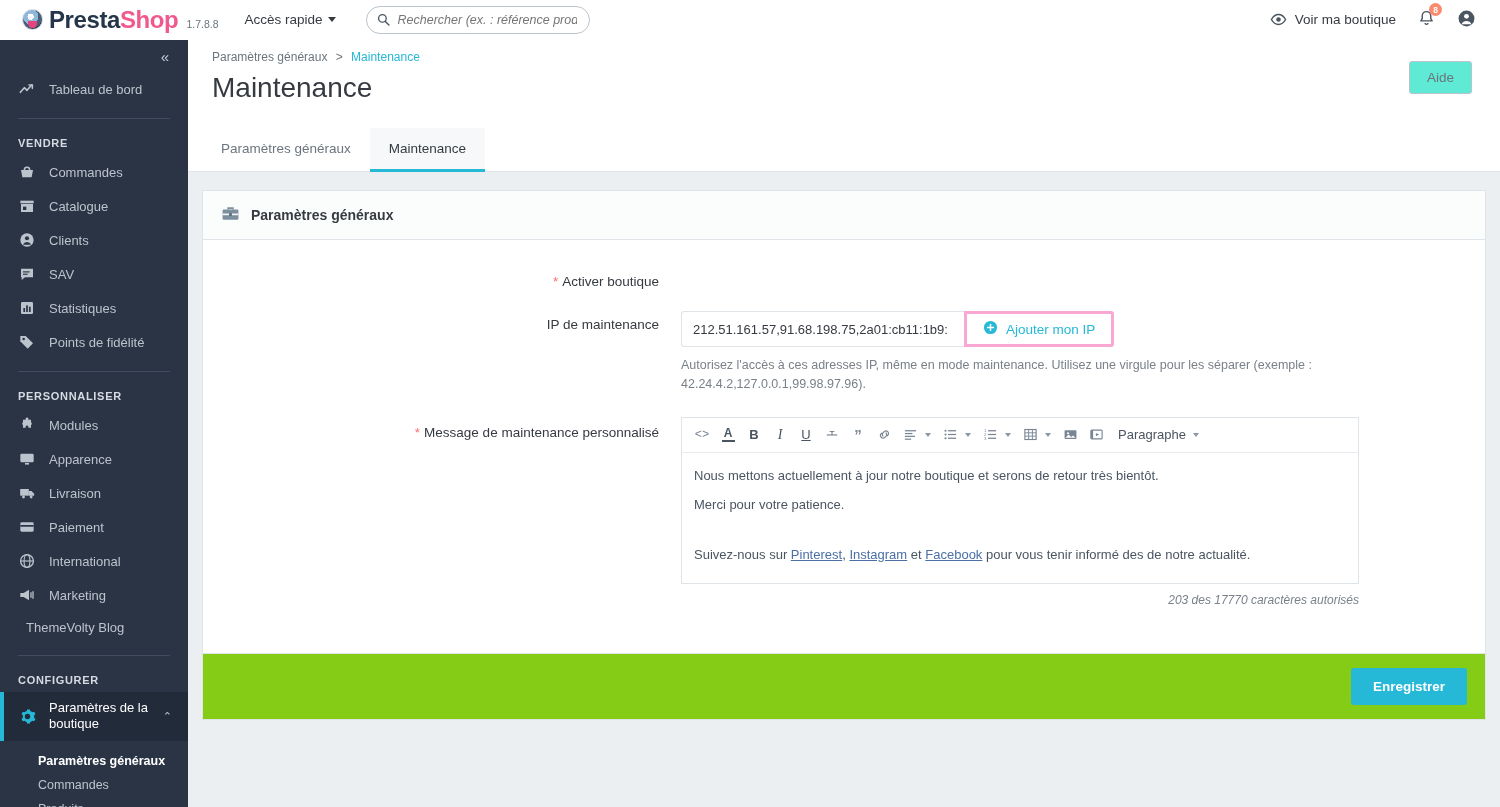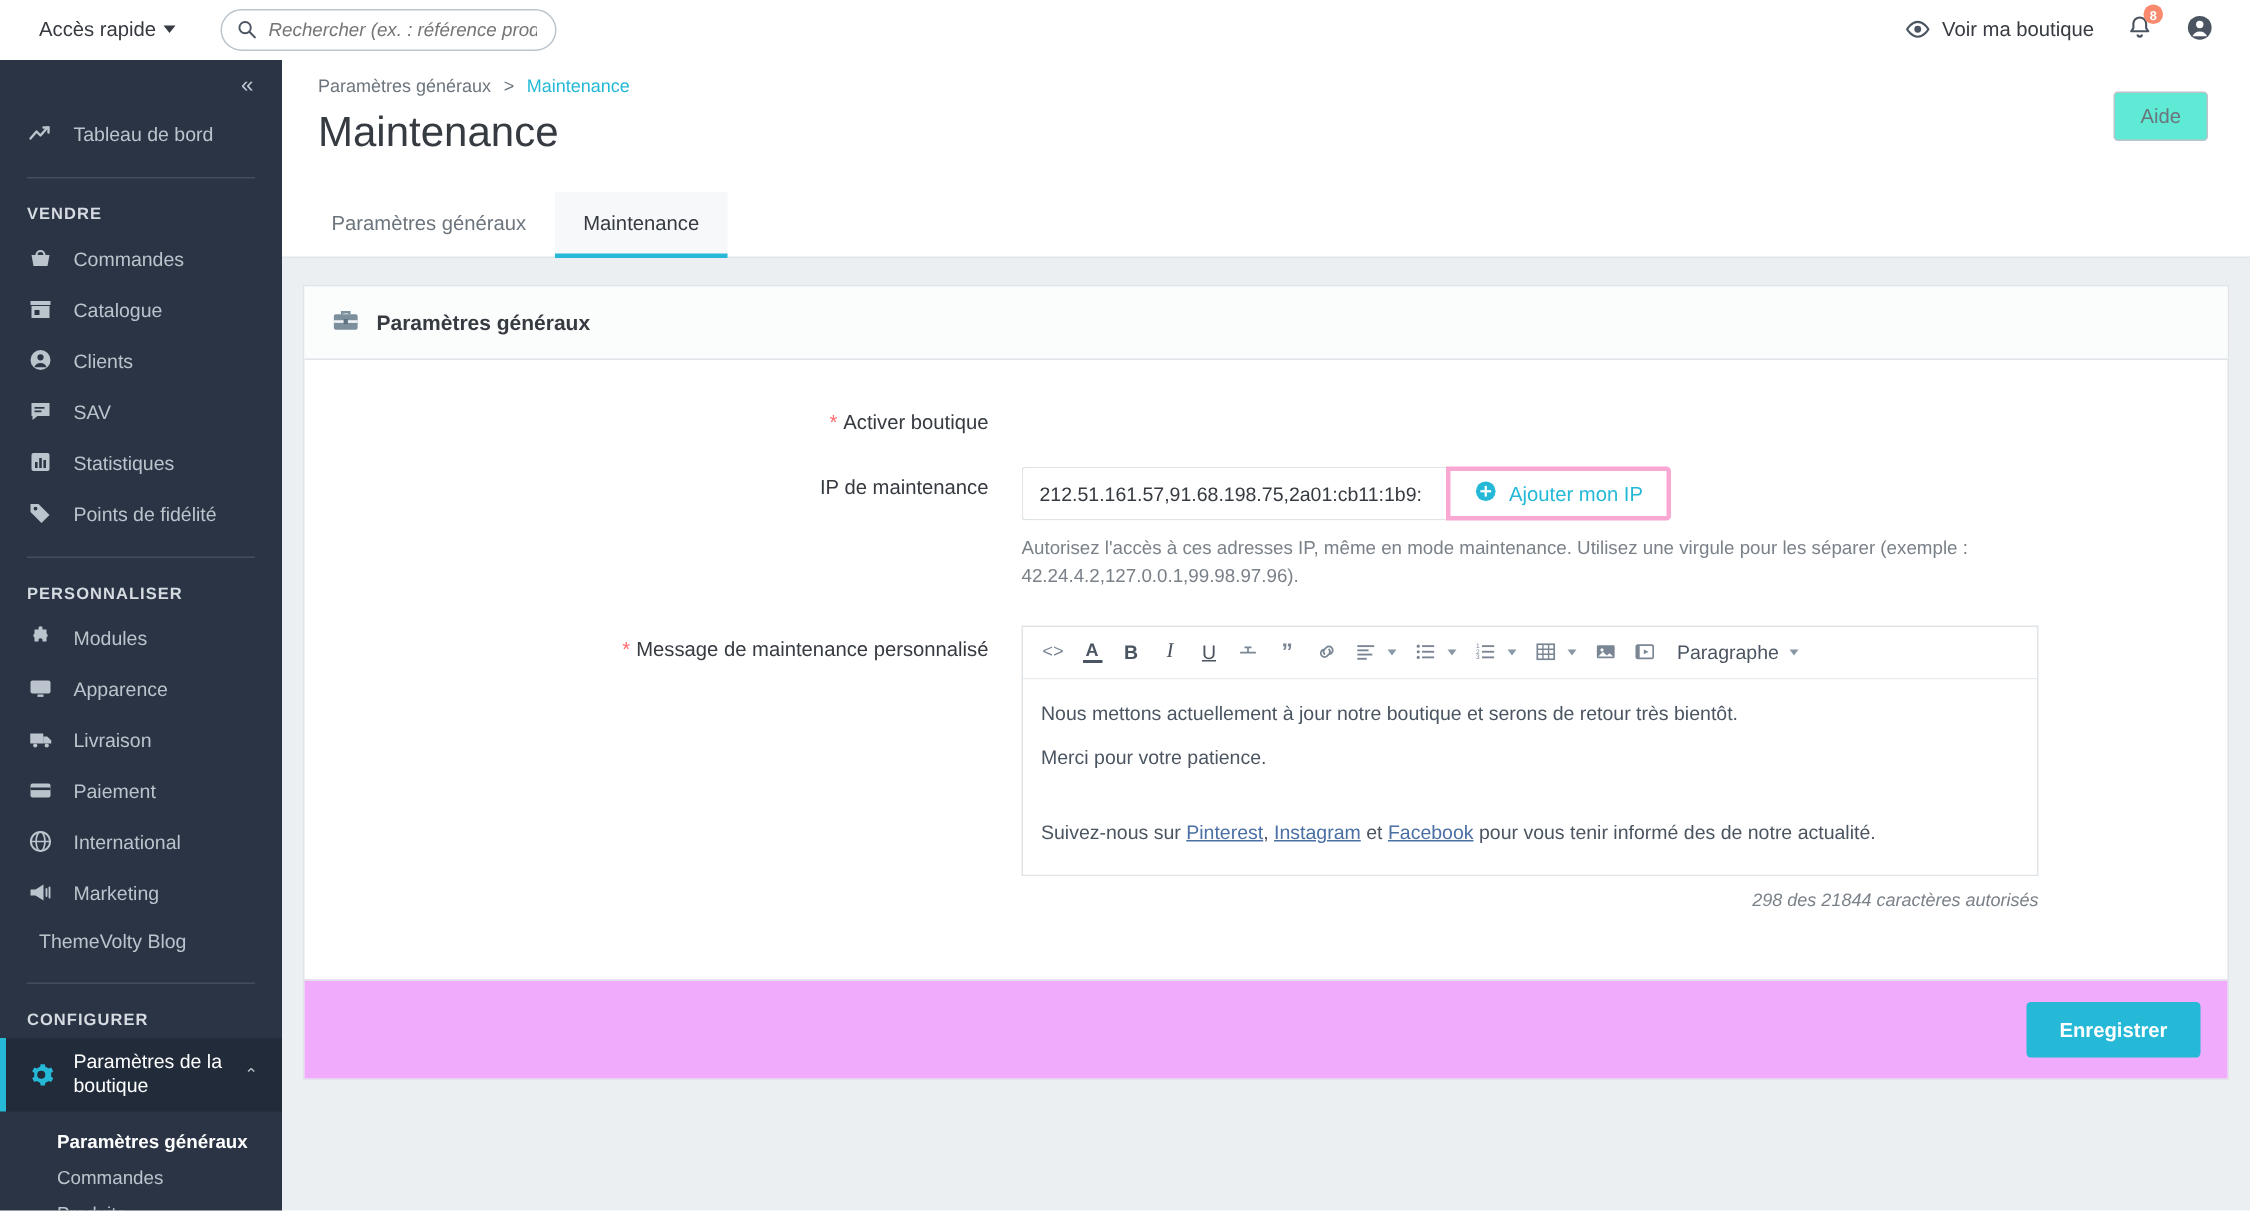--- a/index.html
+++ b/index.html
@@ -197,32 +197,39 @@
   .editor-body p { margin: 0 0 12px; font-size: 13px; color: #4b5561; line-height: 1.35; }
   .editor-body p:last-child { margin-bottom: 0; margin-top: 32px; }
   .editor-body a { color: #4a6fa5; text-decoration: underline; }
   .char-count {
     width: 678px; text-align: right; font-size: 12px; font-style: italic;
     color: #7a8189; margin-top: 9px;
   }
 
   .card-footer {
     border-top: 1px solid #dfe4e8; padding: 14px 18px;
-    display: flex; justify-content: flex-end; background: #f0abfc;
+    display: flex; justify-content: flex-end; background: #84cc16;
   }
   .save-btn {
     background: #25b9d7; color: #fff; border: none; border-radius: 3px;
     padding: 11px 22px; font-size: 13.5px; font-weight: bold; cursor: pointer;
     font-family: "Liberation Sans", sans-serif;
   }
 </style>
 </head>
 <body>
 
 <div class="topbar">
+  <div class="brand">
+    <span class="brand-logo"></span>
+    <span class="brand-name">
+      <span class="brand-presta">Presta</span><span class="brand-shop">Shop</span>
+    </span>
+    <span class="brand-version">1.7.8.8</span>
+  </div>
 
   <div class="quick-access">
     <span>Accès rapide</span>
     <span class="caret-down"></span>
   </div>
 
   <div class="search-wrap">
     <svg width="13" height="13" viewBox="0 0 24 24">
       <circle cx="10" cy="10" r="7" fill="none" stroke="#4b5561" stroke-width="2.4"></circle>
       <line x1="15.5" y1="15.5" x2="22" y2="22" stroke="#4b5561" stroke-width="2.6" stroke-linecap="round"></line>
@@ -574,21 +581,21 @@
 
               <div class="editor-body">
                 <p>Nous mettons actuellement à jour notre boutique et serons de retour très bientôt.</p>
                 <p>Merci pour votre patience.</p>
                 <p>
                   <span>Suivez-nous sur </span><a href="#">Pinterest</a><span>, </span><a href="#">Instagram</a><span> et </span><a href="#">Facebook</a><span> pour vous tenir informé des de notre actualité.</span>
                 </p>
               </div>
             </div>
 
-            <div class="char-count">298 des 21844 caractères autorisés</div>
+            <div class="char-count">203 des 17770 caractères autorisés</div>
           </div>
         </div>
 
       </div>
 
       <div class="card-footer">
         <button class="save-btn">Enregistrer</button>
       </div>
     </div>
   </div>

